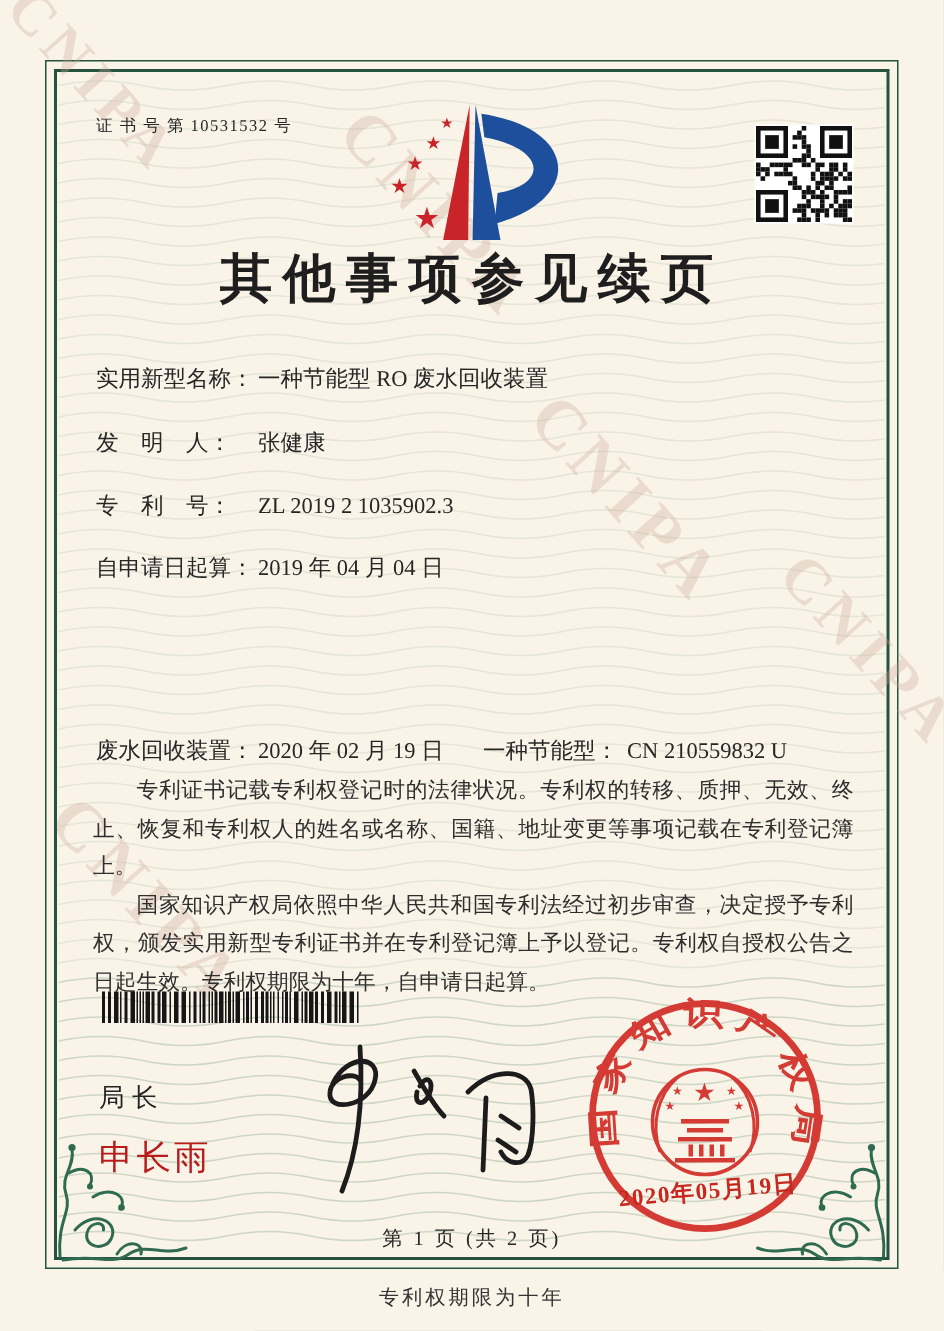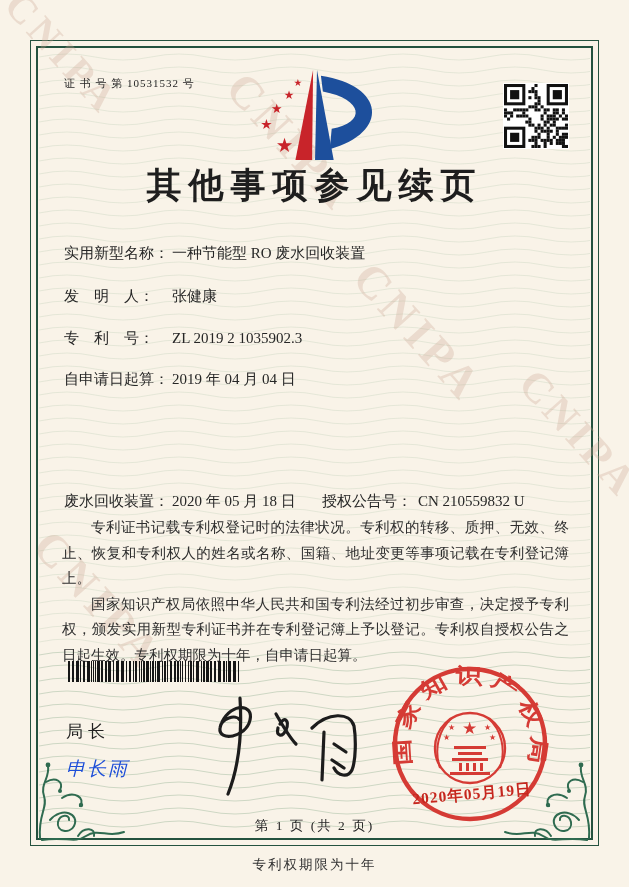--- a/index.html
+++ b/index.html
@@ -43,21 +43,21 @@
   .body-text { position:absolute; left:62px; top:515px; width:507px; z-index:2;
     font-size:14.5px; line-height:25.5px; text-align:justify; color:#2e2e2e; }
   .body-text p { text-indent:2em; }
   .barcode { position:absolute; left:68px; top:661px; width:178px; height:21px;
     display:flex; align-items:stretch; z-index:2; }
   .barcode .bar { background:#161616; height:100%; }
   .barcode .gap { height:100%; }
   .officer-title { position:absolute; left:66px; top:720px; z-index:2;
     font-size:17px; letter-spacing:5px; color:#222; }
   .officer-name { position:absolute; left:66px; top:756px; z-index:2;
-    font-size:19px; letter-spacing:2px; color:#1d4ed8;font-style:italic; }
+    font-size:23px; letter-spacing:2px; color:#b91c1c; }
   .signature { position:absolute; left:188px; top:686px; z-index:2; }
   .seal { position:absolute; left:386px; top:660px; z-index:3; opacity:0.95; }
   .seal-date { position:absolute; left:384px; top:784px; width:176px; z-index:3;
     text-align:center; color:#c6271e; font-size:15.5px; font-weight:bold;
     letter-spacing:1px; transform:rotate(-5deg); }
   .footer-page { position:absolute; left:0; right:0; top:817px; z-index:2;
     text-align:center; font-size:13.5px; letter-spacing:2px; }
   .note { position:absolute; left:0; right:0; top:856px; z-index:2;
     text-align:center; font-size:13.5px; letter-spacing:2px; color:#333; }
 </style>
@@ -316,23 +316,23 @@
   <div class="row r2">
     <span class="lbl">发　明　人：</span><span class="val">张健康</span>
   </div>
   <div class="row r3">
     <span class="lbl">专　利　号：</span><span class="val">ZL 2019 2 1035902.3</span>
   </div>
   <div class="row r4">
     <span class="lbl">自申请日起算：</span><span class="val">2019 年 04 月 04 日</span>
   </div>
   <div class="row r7">
-    <span class="lbl">废水回收装置：</span><span class="val">2020 年 05 月 18 日</span>
+    <span class="lbl">废水回收装置：</span><span class="val">2020 年 02 月 19 日</span>
     <span class="pair2">
-      <span class="lbl">授权公告号：</span><span class="val">CN 210559832 U</span>
+      <span class="lbl">一种节能型：</span><span class="val">CN 210559832 U</span>
     </span>
   </div>
 
   <div class="body-text">
     <p>专利证书记载专利权登记时的法律状况。专利权的转移、质押、无效、终止、恢复和专利权人的姓名或名称、国籍、地址变更等事项记载在专利登记簿上。</p>
     <p>国家知识产权局依照中华人民共和国专利法经过初步审查，决定授予专利权，颁发实用新型专利证书并在专利登记簿上予以登记。专利权自授权公告之日起生效。专利权期限为十年，自申请日起算。</p>
   </div>
 
   <div class="barcode">
       <div class="bar" style="width:2px"></div>

